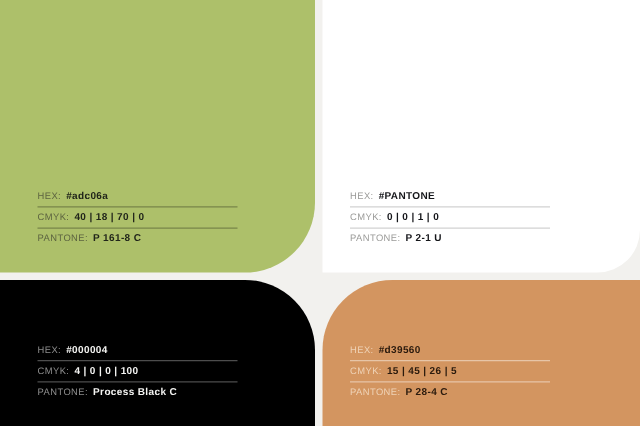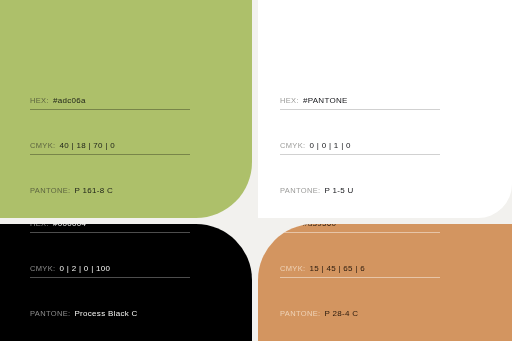--- a/index.html
+++ b/index.html
@@ -81,22 +81,21 @@
 
   .info-label {
     font-size: 7.5px;
     letter-spacing: 0.35px;
     font-weight: 400;
     margin-right: 4px;
   }
   .info-value {
     font-size: 8px;
     letter-spacing: 0.3px;
-    font-weight: 400;
-    margin-top: 28px;
+    font-weight: 700;
   }
 
   
   .swatch-green .info-label { color: #5d6440; }
   .swatch-green .info-value { color: #21251a; }
   .swatch-green .info-row   { border-top-color: rgba(40, 45, 25, 0.40); }
 
   .swatch-white .info-label { color: #9b9b99; }
   .swatch-white .info-value { color: #15161a; }
   .swatch-white .info-row   { border-top-color: rgba(0, 0, 0, 0.18); }
@@ -136,51 +135,51 @@
       <div class="info-row">
         <span class="info-label">HEX:</span>
         <span class="info-value">#PANTONE</span>
       </div>
       <div class="info-row">
         <span class="info-label">CMYK:</span>
         <span class="info-value">0 | 0 | 1 | 0</span>
       </div>
       <div class="info-row">
         <span class="info-label">PANTONE:</span>
-        <span class="info-value">P 1-5 U</span>
+        <span class="info-value">P 2-1 U</span>
       </div>
     </div>
   </div>
 
   <div class="swatch swatch-black" style="background: rgb(0, 0, 0);">
     <div class="info-block">
       <div class="info-row">
         <span class="info-label">HEX:</span>
         <span class="info-value">#000004</span>
       </div>
       <div class="info-row">
         <span class="info-label">CMYK:</span>
-        <span class="info-value">0 | 2 | 0 | 100</span>
+        <span class="info-value">4 | 0 | 0 | 100</span>
       </div>
       <div class="info-row">
         <span class="info-label">PANTONE:</span>
         <span class="info-value">Process Black C</span>
       </div>
     </div>
   </div>
 
   <div class="swatch swatch-orange" style="background: rgb(211, 149, 96);">
     <div class="info-block">
       <div class="info-row">
         <span class="info-label">HEX:</span>
         <span class="info-value">#d39560</span>
       </div>
       <div class="info-row">
         <span class="info-label">CMYK:</span>
-        <span class="info-value">15 | 45 | 65 | 6</span>
+        <span class="info-value">15 | 45 | 26 | 5</span>
       </div>
       <div class="info-row">
         <span class="info-label">PANTONE:</span>
         <span class="info-value">P 28-4 C</span>
       </div>
     </div>
   </div>
 
 </div>
 

